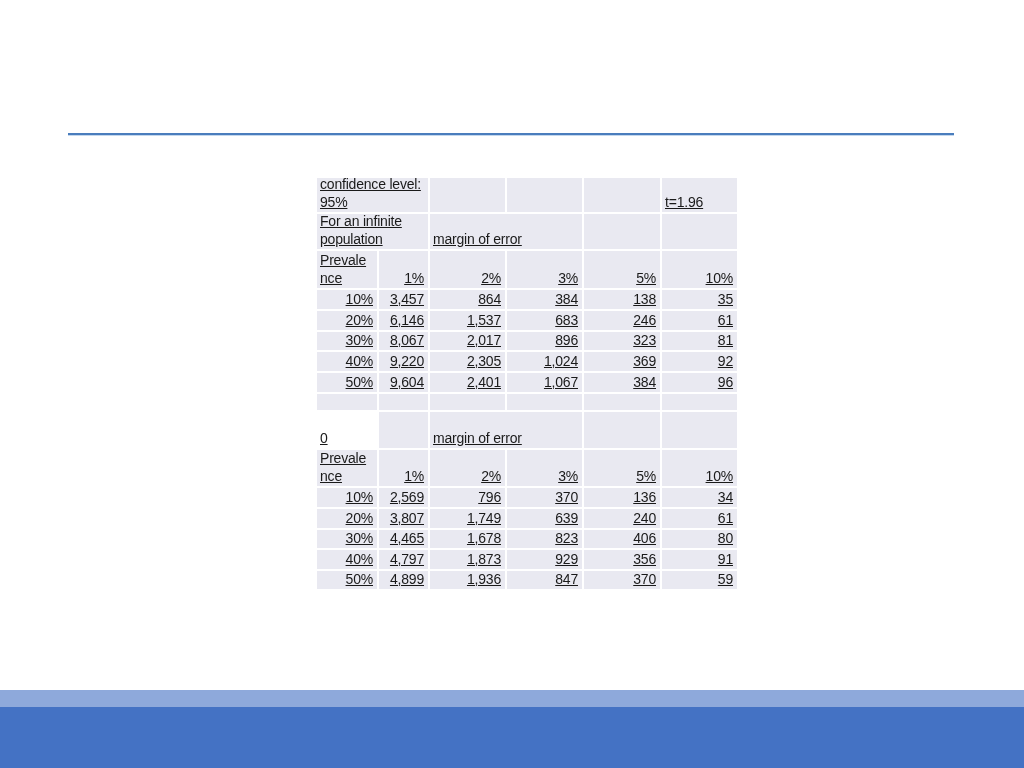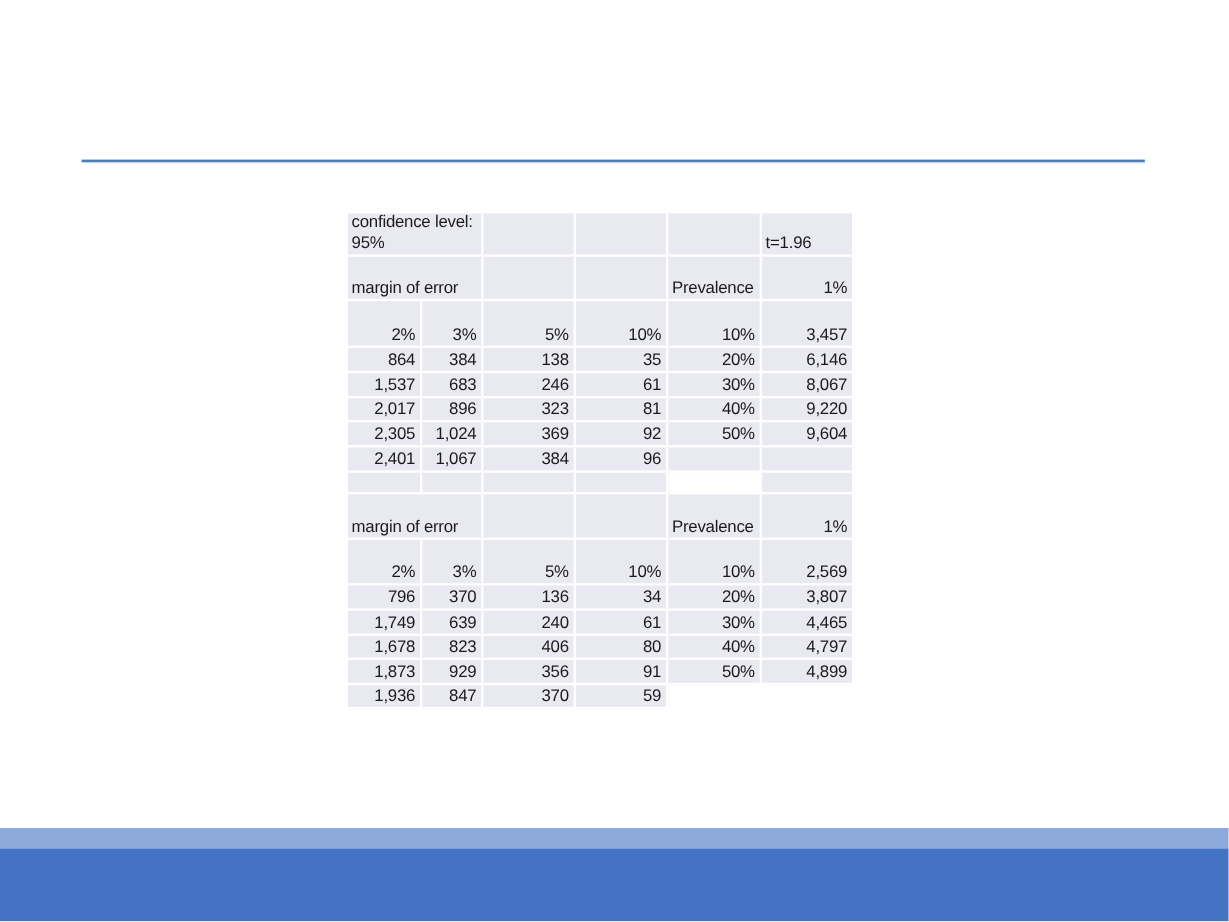--- a/index.html
+++ b/index.html
@@ -6,22 +6,22 @@
   .slide {
     position:relative; width:1024px; height:768px; background:#fff;
     font-family:"Liberation Sans","DejaVu Sans",sans-serif; color:#1a1a1a;
     overflow:hidden;
   }
   .divider {
     position:absolute; left:68px; top:133px; width:886px; height:2px;
     background:var(--divider,#4a7dbd); box-shadow:0 1px 0 rgba(170,198,230,.7);
   }
   .xtable {
-    position:absolute; left:290px; top:178px; width:422px;
-    display:grid; grid-template-columns:62px 51px 77px 77px 78px 77px;
+    position:absolute; left:317px; top:178px; width:422px;
+    display:grid; grid-template-columns:62px 51px 77px 77px 78px 77px;text-decoration:underline;
   }
   .cell {
     background:var(--fill,#e9e9f1);
     border-right:2px solid #fff; border-bottom:2px solid #fff;
     box-sizing:border-box; min-width:0;
     display:flex; align-items:flex-end; justify-content:flex-end;
     padding:0 4px 1px 3px;
     font-size:14px; line-height:17.5px; letter-spacing:-0.2px;
     text-align:right; overflow:hidden; white-space:normal;
   }
@@ -41,20 +41,21 @@
 <body>
 
 <div class="slide" style="--divider: #4a7dbd; --flight: #8ea9db; --fdark: #4472c4; --fill: #e9e9f1; background: rgb(255, 255, 255);">
   <div class="divider"></div>
   <div class="xtable" id="sample-table" style="grid-template-rows: 36px 37px 39px 21px 21px 20px 21px 21px 18px 38px 38px 21px 21px 20px 21px 20px;">
       <div class="cell al wr" style="grid-column: span 2;">confidence level: 95%</div>
       <div class="cell"></div>
       <div class="cell"></div>
       <div class="cell"></div>
       <div class="cell al">t=1.96</div>
+      <div class="cell al wr" style="grid-column: span 2;">For an infinite population</div>
       <div class="cell al" style="grid-column: span 2;">margin of error</div>
       <div class="cell"></div>
       <div class="cell"></div>
       <div class="cell al wr">Prevalence</div>
       <div class="cell">1%</div>
       <div class="cell">2%</div>
       <div class="cell">3%</div>
       <div class="cell">5%</div>
       <div class="cell">10%</div>
       <div class="cell">10%</div>

